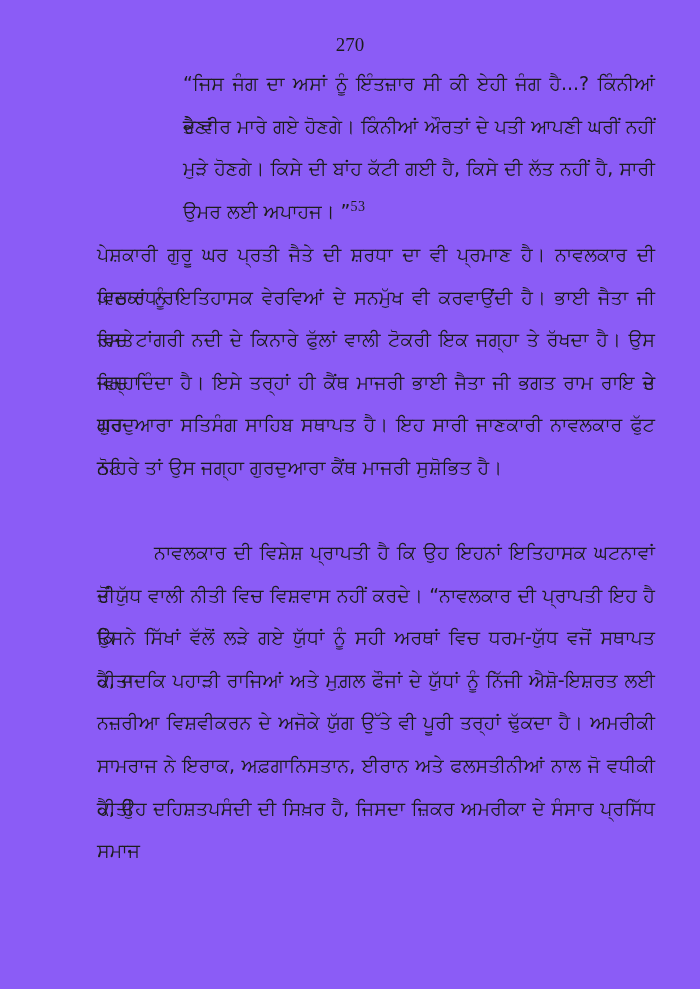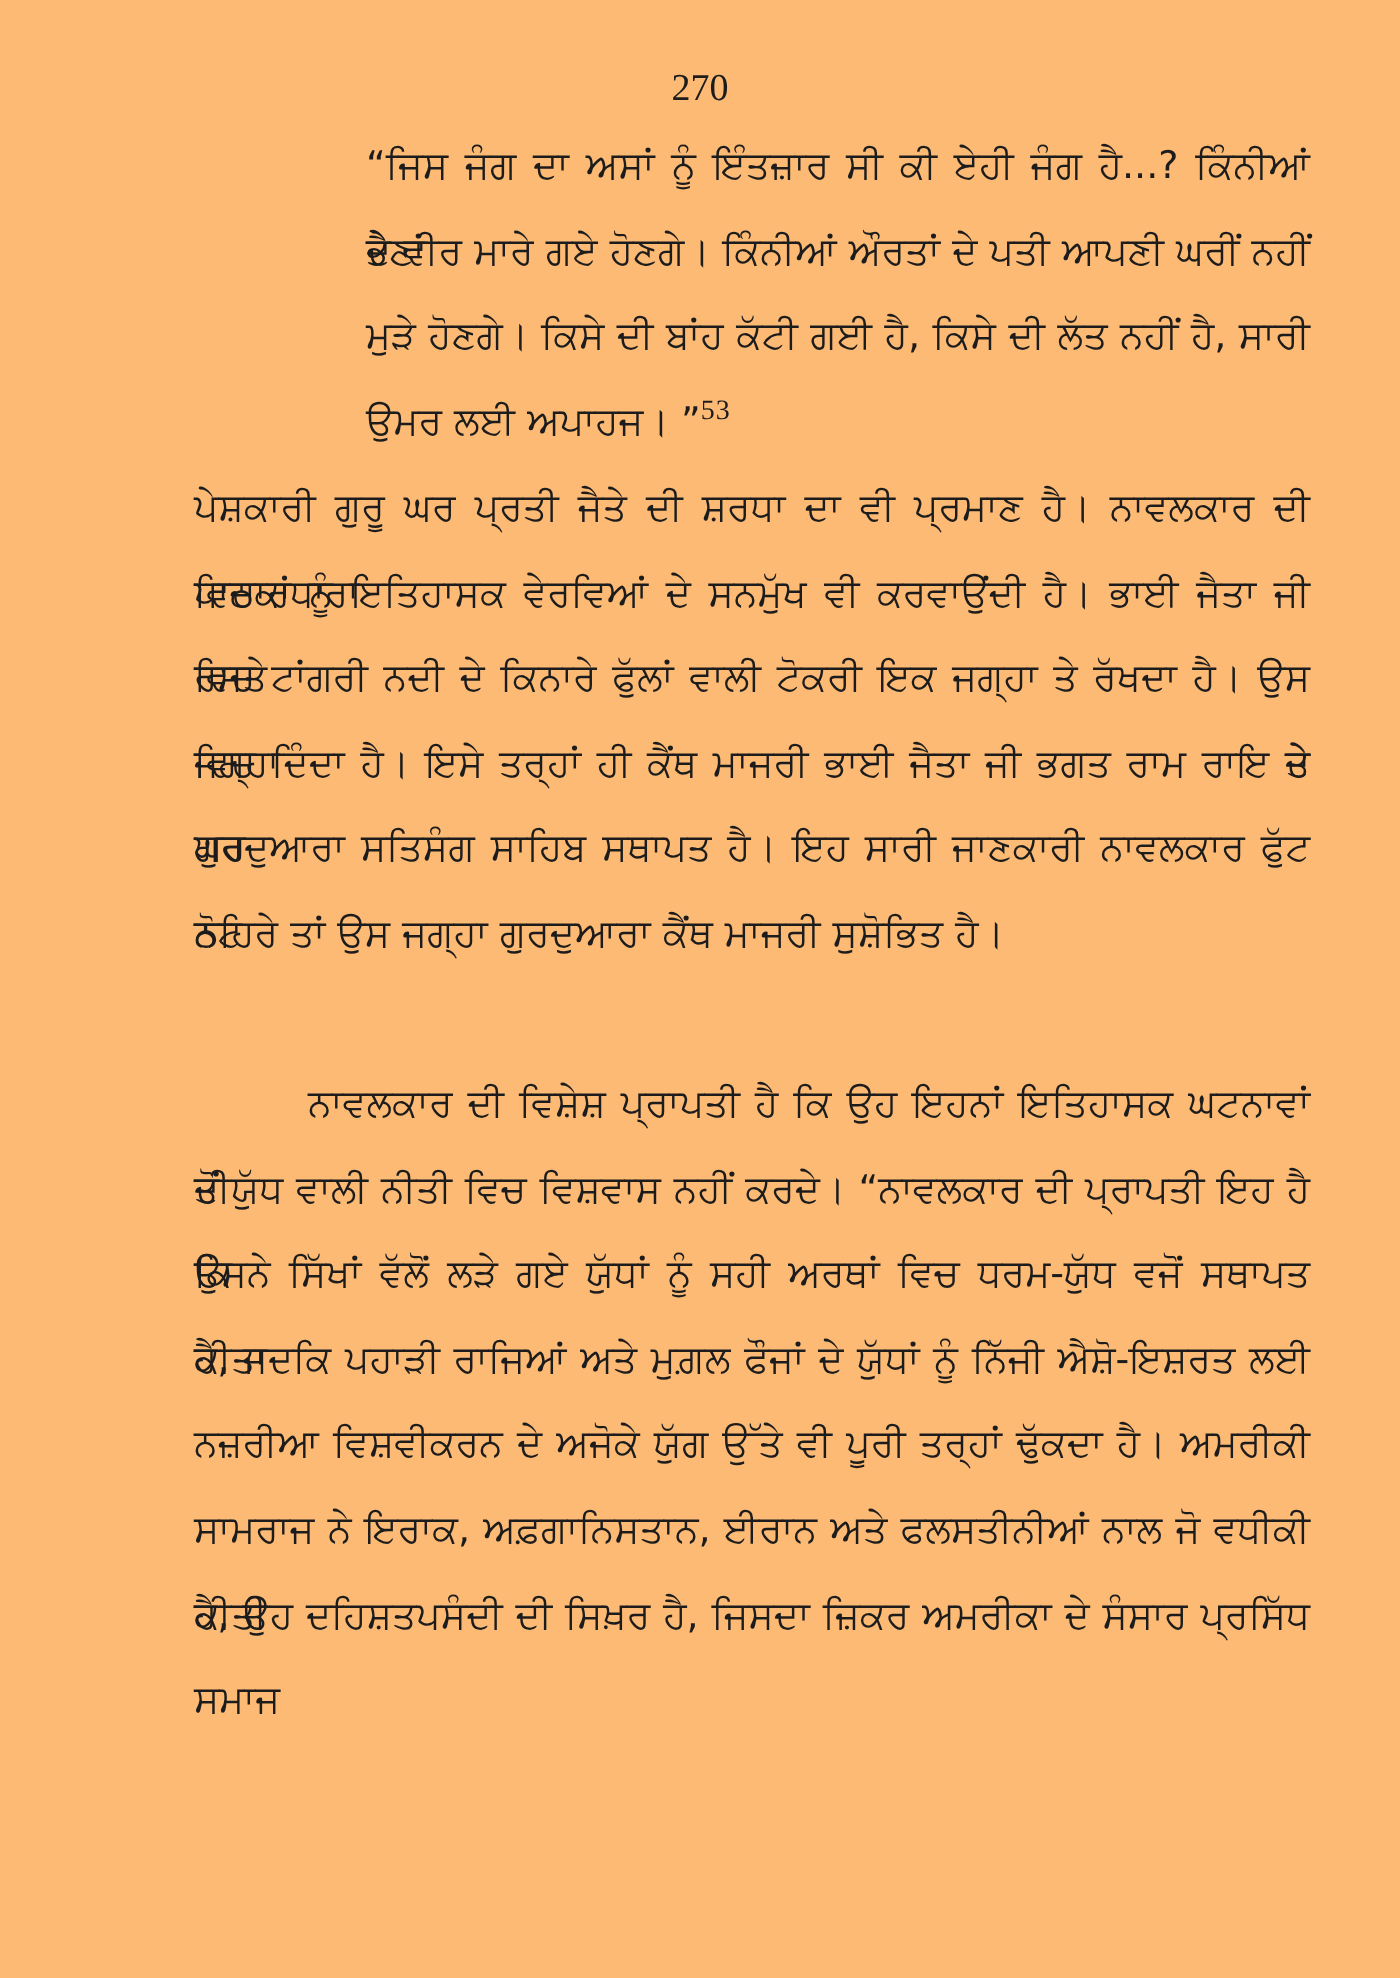--- a/index.html
+++ b/index.html
@@ -1,21 +1,21 @@
 <!DOCTYPE html>
 <html lang="pa"><head>
 <meta charset="utf-8">
 <style>
   html, body { margin: 0; padding: 0; background: #e8e8e8; }
   .sheet {
     position: relative;
     width: 700px;
     height: 989px;
     margin: 0 auto;
-    background: #fdba74;
+    background: #8b5cf6;
     color: #1c1c1c;
     font-family: "DejaVu Sans", sans-serif;
     overflow: hidden;
   }
   .pageno {
     position: absolute;
     top: 34px;
     left: 0;
     width: 100%;
     text-align: center;

